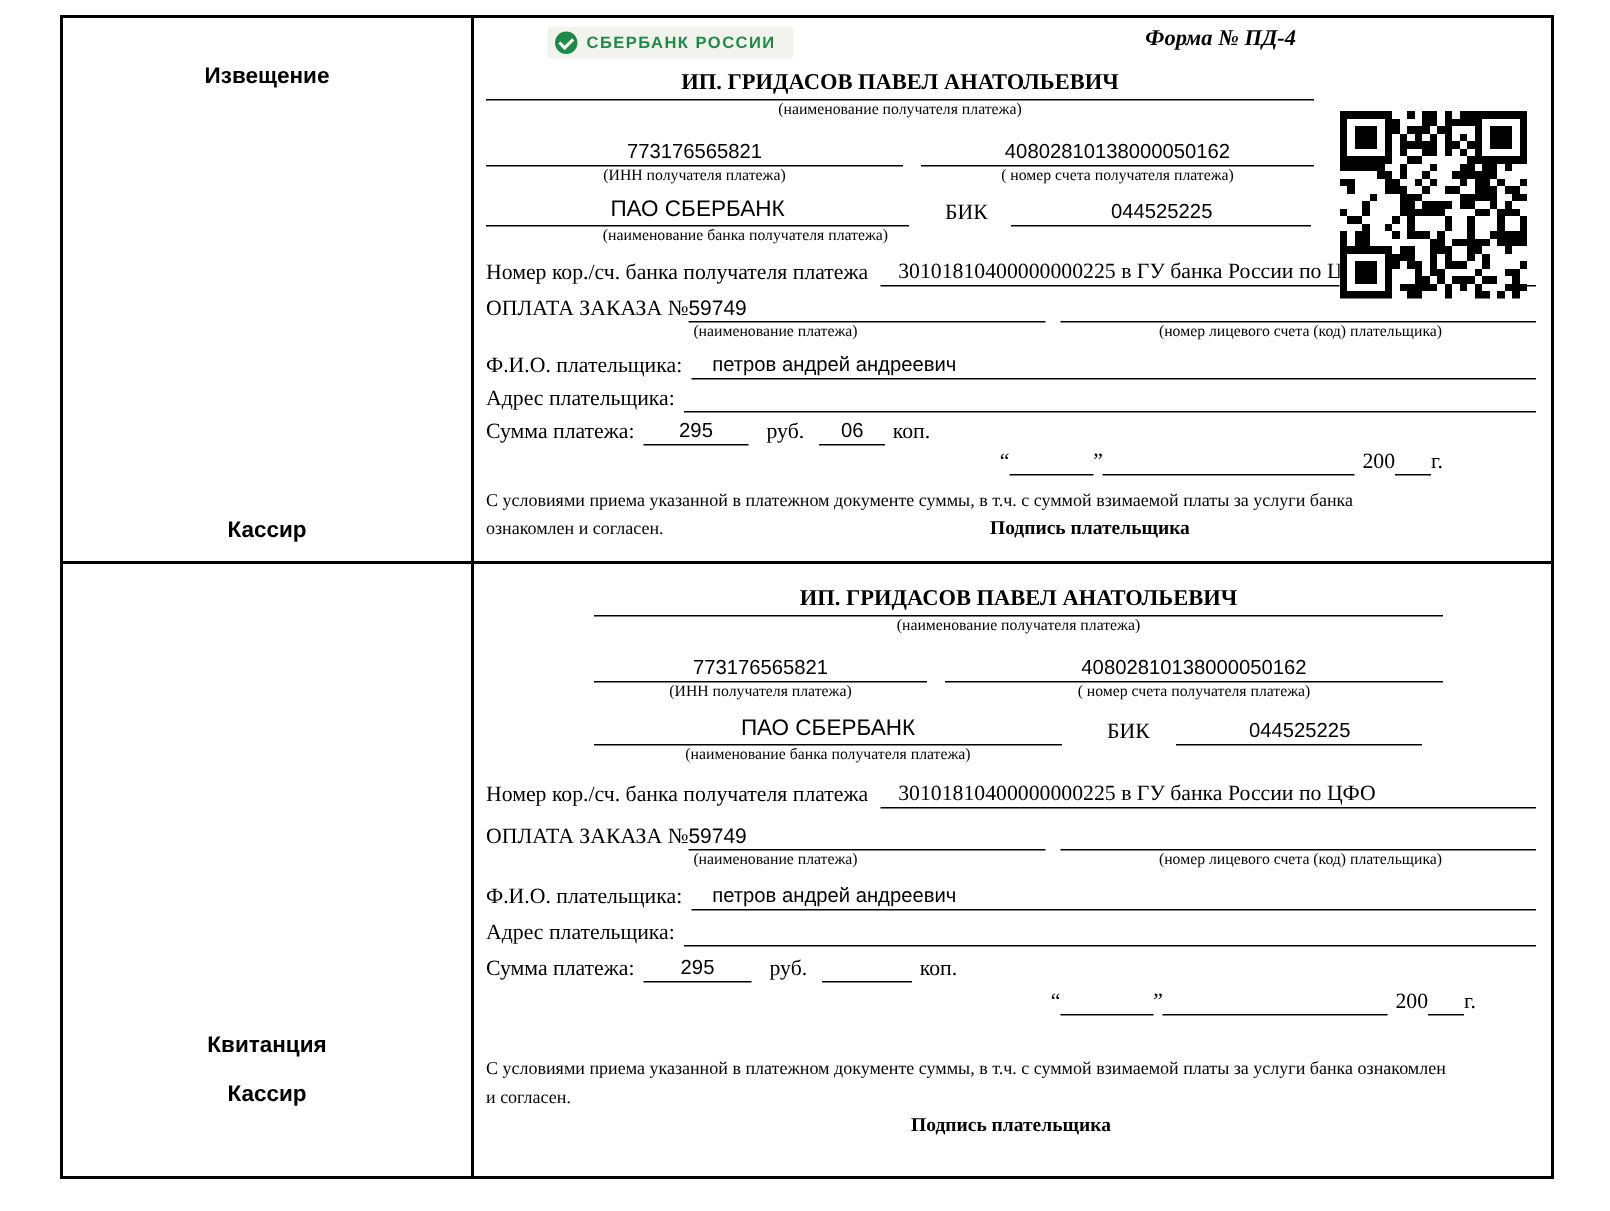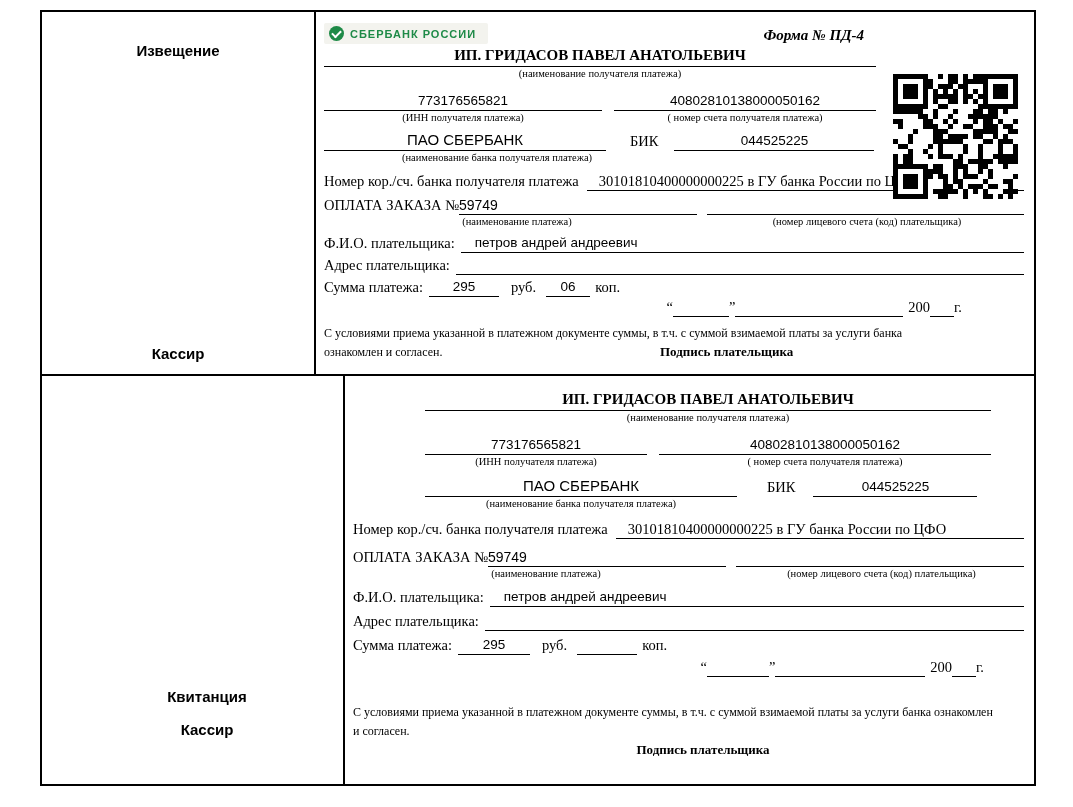--- a/index.html
+++ b/index.html
@@ -4,33 +4,33 @@
 <style>
   html,body{margin:0;padding:0;}
   body{
     width:1073px;height:807px;background:#ffffff;position:relative;
     font-family:"Liberation Serif",serif;color:#000;
     -webkit-font-smoothing:antialiased;
   }
   .doc{position:absolute;left:40px;top:10px;width:992px;height:772px;border:2px solid #000;display:flex;flex-direction:column;background:#fff;}
   .row-top{height:362px;border-bottom:2px solid #000;display:flex;}
   .row-bottom{flex:1;display:flex;}
-  .left-cell{width:272px;border-right:2px solid #000;display:flex;flex-direction:column;align-items:center;flex-shrink:0;padding-left:29px;}
+  .left-cell{width:272px;border-right:2px solid #000;display:flex;flex-direction:column;align-items:center;flex-shrink:0;}
   .left-top{justify-content:space-between;padding:30px 0 12px;}
   .left-bottom{justify-content:flex-end;gap:16px;padding-bottom:46px;}
   .sec-title{font-weight:bold;font-size:15px;font-family:"Liberation Sans",sans-serif;}
   .right-cell{flex:1;position:relative;padding:6px 10px 0 8px;overflow:hidden;}
-  .frow{display:flex;align-items:center;}
+  .frow{display:flex;align-items:flex-end;}
   .ul{border-bottom:1px solid #000;display:flex;justify-content:center;align-items:flex-end;min-height:19px;}
   .ul.start{justify-content:flex-start;}
   .lbl{font-size:14.5px;line-height:1.25;white-space:nowrap;}
   .val{font-family:"Liberation Sans",sans-serif;font-size:13.5px;line-height:1.25;white-space:nowrap;}
   .cap{font-size:10.5px;text-align:center;line-height:1.35;}
   .payee{font-weight:bold;font-size:15px;line-height:1.3;white-space:nowrap;}
-  .hdr{height:26px;align-items:flex-end;}
+  .hdr{height:26px;align-items:flex-start;margin-left:41px;}
   .logo{display:flex;align-items:center;gap:6px;background:#f3f3ee;padding:3px 12px 3px 5px;border-radius:2px;}
   .logo-mark{width:15px;height:15px;background:#1e8a47;border-radius:50%;position:relative;flex-shrink:0;}
   .logo-mark::after{content:"";position:absolute;left:3px;top:3.5px;width:7px;height:4px;border-left:2.5px solid #fff;border-bottom:2.5px solid #fff;transform:rotate(-45deg);}
   .logo-text{color:#1e8a47;font-family:"Liberation Sans",sans-serif;font-weight:bold;font-size:11px;letter-spacing:1px;white-space:nowrap;}
   .form-label{margin-left:auto;margin-right:160px;font-weight:bold;font-style:italic;font-size:15px;white-space:nowrap;}
   .qr{position:absolute;top:62px;right:16px;width:125px;height:125px;background:#fff;z-index:2;}
   .agree{font-size:12px;line-height:1.55;}
   .sig{font-weight:bold;font-size:13px;white-space:nowrap;}
 </style>
 </head>

